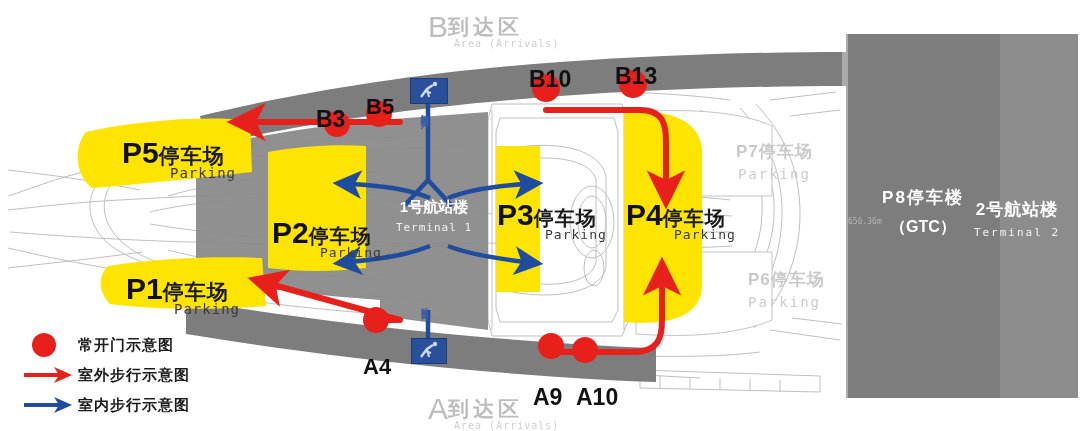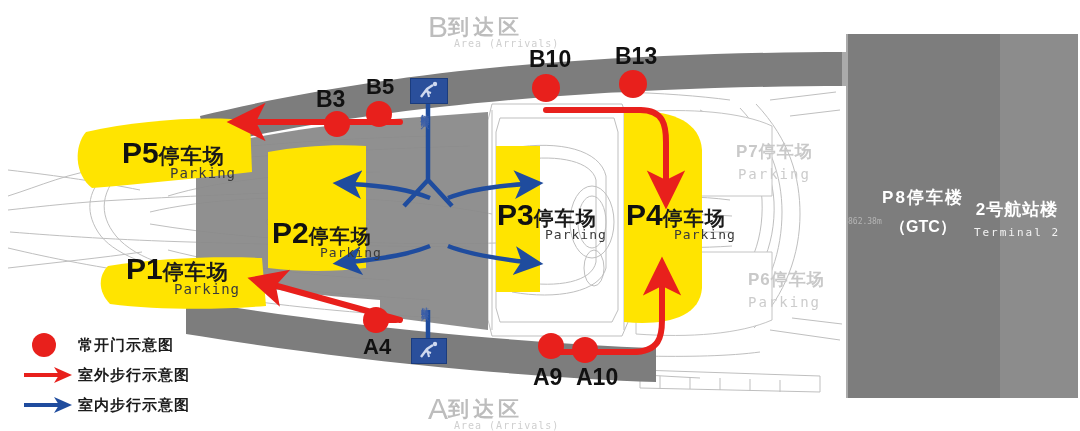--- a/index.html
+++ b/index.html
@@ -8,21 +8,21 @@
   .abs{position:absolute;}
   svg.layer{position:absolute;left:0;top:0;width:1080px;height:431px;}
   .lbl{position:absolute;white-space:nowrap;line-height:1;pointer-events:none;}
   .pk-cn{font-weight:bold;color:#1a1a1a;letter-spacing:1px;}
   .pk-en{font-family:"DejaVu Sans Mono","Liberation Mono",monospace;color:#3a3a3a;letter-spacing:1px;}
   .pk-num{font-weight:bold;color:#111;}
   .grey-cn{font-weight:bold;color:#c9c9c9;letter-spacing:1px;}
   .grey-en{font-family:"DejaVu Sans Mono","Liberation Mono",monospace;color:#cccccc;letter-spacing:2px;}
   .wht-cn{font-weight:bold;color:#ffffff;letter-spacing:2px;}
   .wht-en{font-family:"DejaVu Sans Mono","Liberation Mono",monospace;color:#f2f2f2;letter-spacing:3px;}
-  .gate{font-weight:bold;color:#111;font-family:"Liberation Sans",sans-serif;}
+  .gate{font-weight:bold;color:#111;font-family:"Liberation Sans",sans-serif;margin-top:20px;}
   .zone-big{font-weight:normal;color:#bdbdbd;font-family:"Liberation Sans",sans-serif;}
   .zone-cn{font-weight:bold;color:#bdbdbd;letter-spacing:4px;}
   .zone-en{font-family:"DejaVu Sans Mono","Liberation Mono",monospace;color:#cfcfcf;letter-spacing:1px;}
   .legend-txt{font-weight:bold;color:#1b1b1b;letter-spacing:1px;}
 </style>
 </head>
 <body>
 
 <div id="map">
 
@@ -197,21 +197,21 @@
   <div class="abs" style="left:104px;top:136px;margin-left:18px;">
     <span class="pk-num" style="font-size:30px;">P5</span><span class="pk-cn" style="font-size:21px;">停车场</span>
     <div class="pk-en" style="font-size:14px;margin-top:-5px;margin-left:48px;">Parking</div>
   </div>
 
   <div class="abs" style="left:272px;top:216px;">
     <span class="pk-num" style="font-size:30px;">P2</span><span class="pk-cn" style="font-size:20px;">停车场</span>
     <div class="pk-en" style="font-size:13px;margin-top:-5px;margin-left:48px;">Parking</div>
   </div>
 
-  <div class="abs" style="left:126px;top:252px;">
+  <div class="abs" style="left:126px;top:272px;">
     <span class="pk-num" style="font-size:30px;">P1</span><span class="pk-cn" style="font-size:21px;">停车场</span>
     <div class="pk-en" style="font-size:14px;margin-top:-5px;margin-left:48px;">Parking</div>
   </div>
 
   <div class="abs" style="left:497px;top:198px;">
     <span class="pk-num" style="font-size:30px;">P3</span><span class="pk-cn" style="font-size:20px;">停车场</span>
     <div class="pk-en" style="font-size:13px;margin-top:-5px;margin-left:48px;">Parking</div>
   </div>
 
   <div class="abs" style="left:626px;top:198px;">
@@ -226,26 +226,30 @@
   <div class="abs" style="left:748px;top:268px;">
     <div class="grey-cn" style="font-size:17px;">P6停车场</div>
     <div class="grey-en" style="font-size:14px;margin-top:3px;">Parking</div>
   </div>
 
   <div class="abs" style="left:830px;top:186px;width:186px;text-align:center;">
     <div class="wht-cn" style="font-size:17px;">P8停车楼</div>
     <div class="wht-cn" style="font-size:16px;margin-top:8px;letter-spacing:0;">（GTC）</div>
   </div>
 
+  <div class="abs" style="left:380px;top:198px;width:108px;text-align:center;">
+    <div class="wht-cn" style="font-size:15px;letter-spacing:0px;">1号航站楼</div>
+    <div class="wht-en" style="font-size:11px;margin-top:4px;letter-spacing:1px;">Terminal 1</div>
+  </div>
   <div class="abs" style="left:954px;top:198px;width:126px;text-align:center;">
     <div class="wht-cn" style="font-size:17px;letter-spacing:1px;">2号航站楼</div>
     <div class="wht-en" style="font-size:11px;margin-top:5px;letter-spacing:2px;">Terminal 2</div>
   </div>
 
-  <div class="lbl" style="left:848px;top:218px;font-size:8px;color:#b5b5b5;font-family:'DejaVu Sans Mono',monospace;">862.38m</div>
+  <div class="lbl" style="left:848px;top:218px;font-size:8px;color:#b5b5b5;font-family:'DejaVu Sans Mono',monospace;">656.36m</div>
 
   <div class="abs" style="left:22px;top:330px;">
 
     <div style="display:flex;align-items:center;height:30px;">
       <svg width="56" height="30" viewBox="0 0 56 30">
         <circle cx="22" cy="15" r="12" fill="#E8201C"></circle>
       </svg>
       <span class="legend-txt" style="font-size:15px;">常开门示意图</span>
     </div>
 

